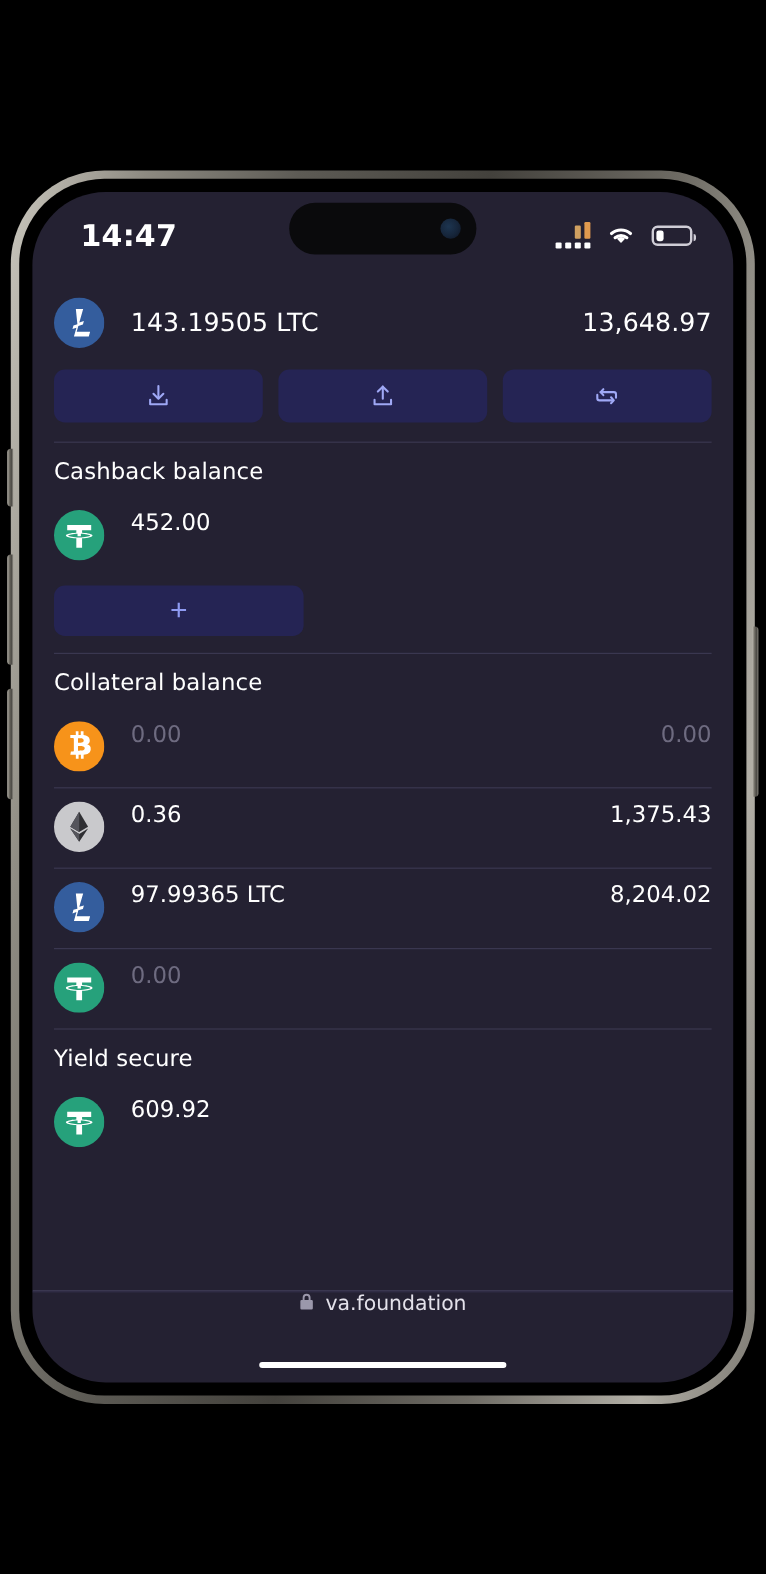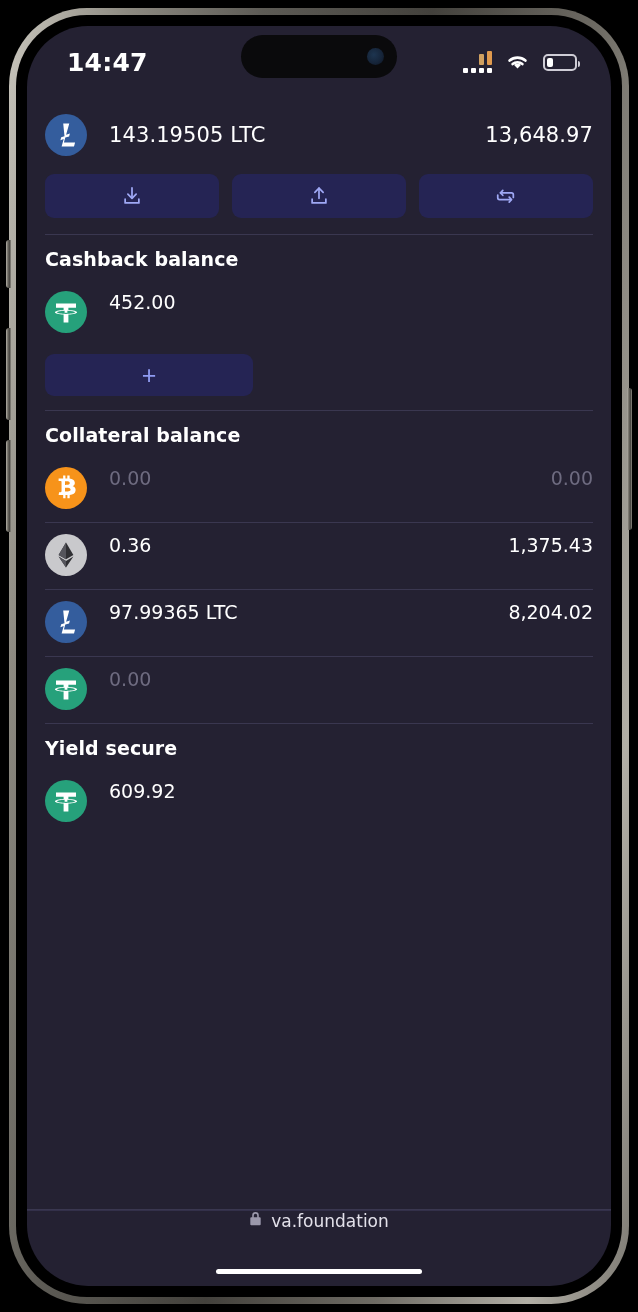--- a/index.html
+++ b/index.html
@@ -5,21 +5,21 @@
   * { margin:0; padding:0; box-sizing:border-box; }
   html,body { width:638px; height:1312px; background:#000; overflow:hidden; }
   body {
     font-family:"DejaVu Sans", sans-serif;
     display:flex; align-items:center; justify-content:center;
   }
 
   
   #phone-frame {
     position:relative;
-    width:620px; height:1296px;
+    width:620px; height:1028px;
     border-radius:78px;
     background:linear-gradient(100deg,#c9c6bd 0%,#8d8a81 14%,#5d5b55 30%,#43413c 50%,#6e6b64 70%,#b2afa6 88%,#7d7a73 100%);
     padding:7px;
   }
   #phone-bezel {
     width:100%; height:100%;
     border-radius:71px;
     background:#000;
     padding:11px;
   }
@@ -92,21 +92,21 @@
     flex:1; height:44px; border-radius:9px; background:#252454;
     display:flex; align-items:center; justify-content:center;
     border:none; cursor:pointer;
   }
   .action-btn svg { width:22px; height:22px; stroke:#9fa8f5; fill:none; stroke-width:1.9; stroke-linecap:round; stroke-linejoin:round; }
 
   .section-divider { height:1px; background:#3a3750; margin:0 18px; }
   .full-divider { height:1px; background:#3a3750; }
 
   .section-title {
-    color:#fff; font-size:19px; font-weight:700; letter-spacing:.1px;
+    color:#fff; font-size:19px; font-weight:400; letter-spacing:.1px;
     padding:13px 18px 10px 18px;
   }
 
   .asset-row {
     display:flex; gap:22px;
     padding:11px 18px; min-height:66px;
   }
   .asset-amount { font-size:19px; color:#fff; }
   .asset-amount.muted { color:#6e6b80; }
   .asset-fiat { margin-left:auto; font-size:19px; color:#fff; }

